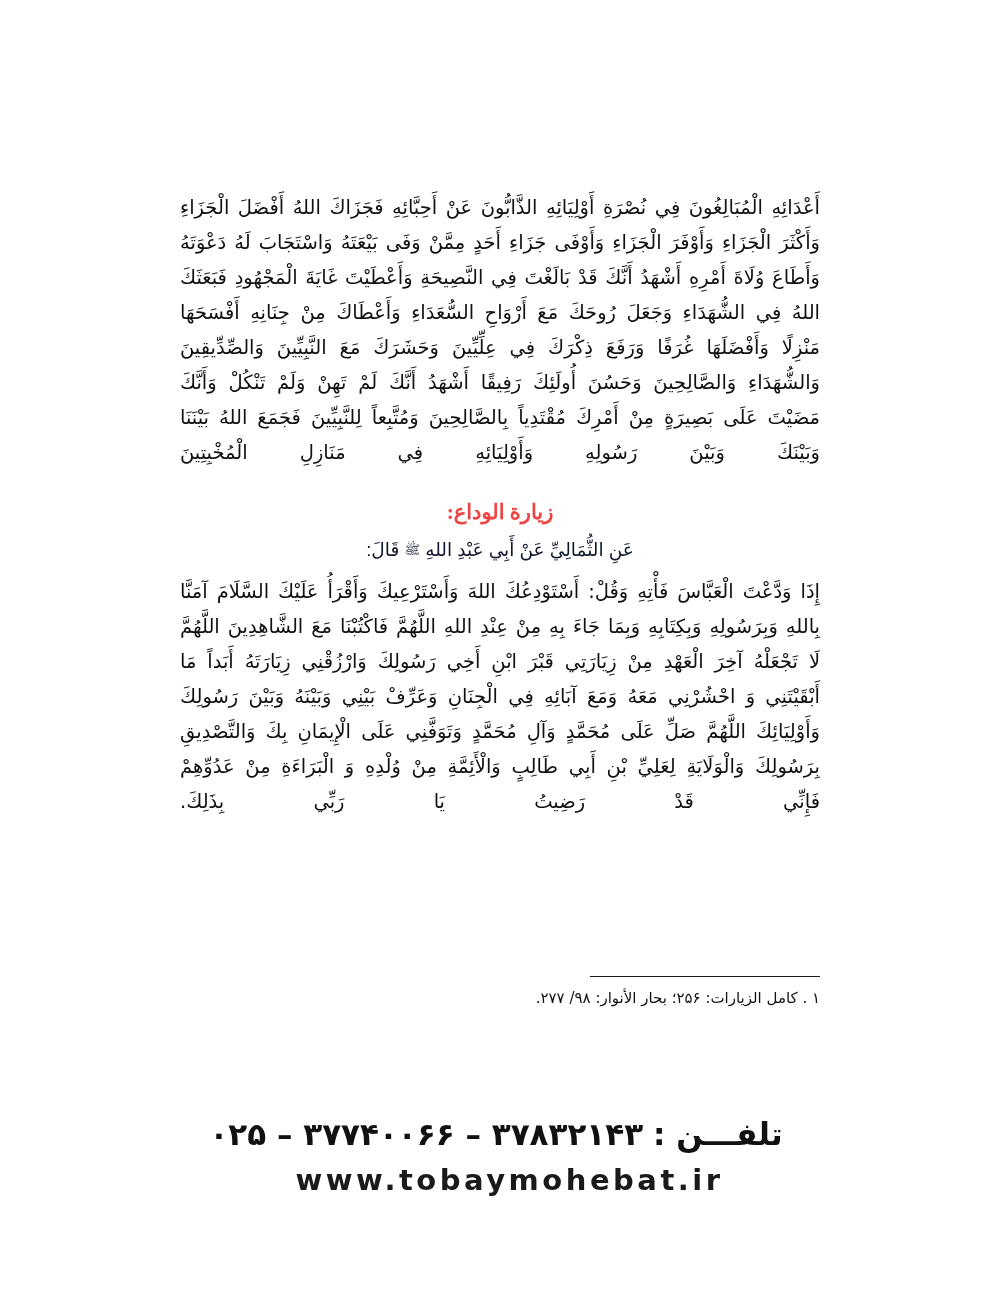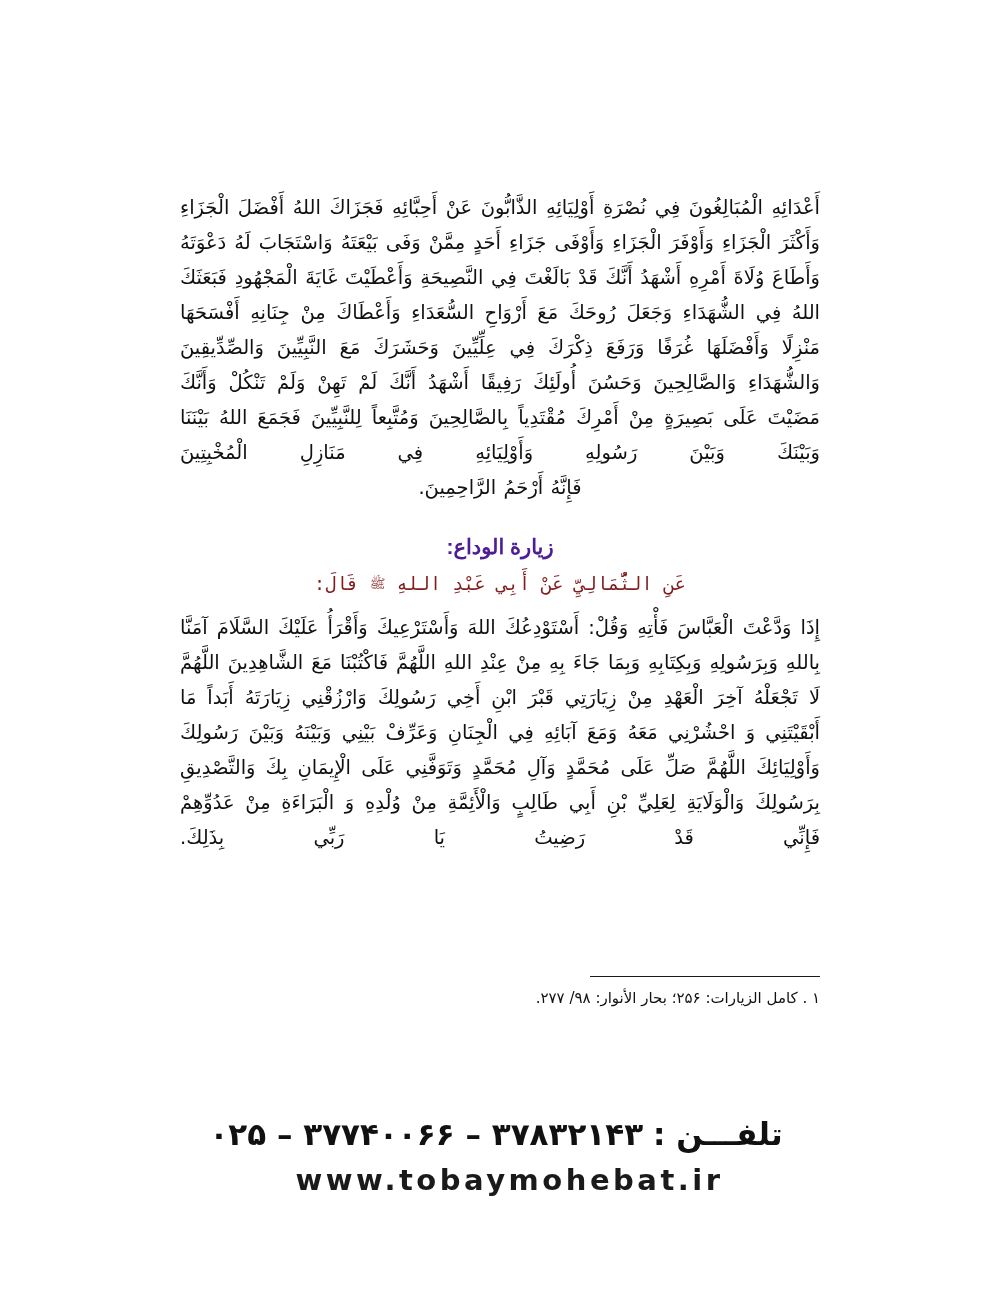--- a/index.html
+++ b/index.html
@@ -46,36 +46,36 @@
     text-align-last: center;
   }
 
   .para-1 { margin-bottom: 0; }
 
   
   .section-heading {
     margin: 26px 0 4px 0;
     text-align: center;
     direction: rtl;
-    font-family: Liberation Sans, sans-serif;
+    font-family: Liberation Serif, serif;
     font-size: 21px;
     font-weight: bold;
     line-height: 32px;
-    color: #4c1d95;
+    color: #ef4444;
   }
 
   
   .narrator-line {
     margin: 6px 0 8px 0;
     text-align: center;
     direction: rtl;
-    font-family: Liberation Mono, monospace;
+    font-family: Liberation Sans, sans-serif;
     font-size: 18.5px;
     line-height: 32px;
-    color: #7f1d1d;
+    color: #0f172a;
   }
   .honorific {
     font-size: 13px;
     vertical-align: 2px;
     letter-spacing: -1px;
   }
 
   .para-2 {
     margin-top: 6px;
   }
@@ -146,21 +146,20 @@
 </style>
 </head>
 <body>
 
 <div class="page">
 
   <div class="content">
 
     <p class="arabic-body para-1">أَعْدَائِهِ الْمُبَالِغُونَ فِي نُصْرَةِ أَوْلِيَائِهِ الذَّابُّونَ عَنْ أَحِبَّائِهِ فَجَزَاكَ اللهُ أَفْضَلَ الْجَزَاءِ وَأَكْثَرَ الْجَزَاءِ وَأَوْفَرَ الْجَزَاءِ وَأَوْفَى جَزَاءِ أَحَدٍ مِمَّنْ وَفَى بَيْعَتَهُ وَاسْتَجَابَ لَهُ دَعْوَتَهُ وَأَطَاعَ وُلَاةَ أَمْرِهِ أَشْهَدُ أَنَّكَ قَدْ بَالَغْتَ فِي النَّصِيحَةِ وَأَعْطَيْتَ غَايَةَ الْمَجْهُودِ فَبَعَثَكَ اللهُ فِي الشُّهَدَاءِ وَجَعَلَ رُوحَكَ مَعَ أَرْوَاحِ السُّعَدَاءِ وَأَعْطَاكَ مِنْ جِنَانِهِ أَفْسَحَهَا مَنْزِلًا وَأَفْضَلَهَا غُرَفًا وَرَفَعَ ذِكْرَكَ فِي عِلِّيِّينَ وَحَشَرَكَ مَعَ النَّبِيِّينَ وَالصِّدِّيقِينَ وَالشُّهَدَاءِ وَالصَّالِحِينَ وَحَسُنَ أُولَئِكَ رَفِيقًا أَشْهَدُ أَنَّكَ لَمْ تَهِنْ وَلَمْ تَنْكُلْ وَأَنَّكَ مَضَيْتَ عَلَى بَصِيرَةٍ مِنْ أَمْرِكَ مُقْتَدِياً بِالصَّالِحِينَ وَمُتَّبِعاً لِلنَّبِيِّينَ فَجَمَعَ اللهُ بَيْنَنَا وَبَيْنَكَ وَبَيْنَ رَسُولِهِ وَأَوْلِيَائِهِ فِي مَنَازِلِ الْمُخْبِتِينَ</p>
 
-    <p class="arabic-body last-center">فَإِنَّهُ أَرْحَمُ الرَّاحِمِينَ.</p>
 
     <h2 class="section-heading">زيارة الوداع:</h2>
 
     <p class="narrator-line">
       <span>عَنِ الثُّمَالِيِّ عَنْ أَبِي عَبْدِ اللهِ</span>
       <span class="honorific">ﷺ</span>
       <span>قَالَ:</span>
     </p>
 
     <p class="arabic-body para-2">إِذَا وَدَّعْتَ الْعَبَّاسَ فَأْتِهِ وَقُلْ: أَسْتَوْدِعُكَ اللهَ وَأَسْتَرْعِيكَ وَأَقْرَأُ عَلَيْكَ السَّلَامَ آمَنَّا بِاللهِ وَبِرَسُولِهِ وَبِكِتَابِهِ وَبِمَا جَاءَ بِهِ مِنْ عِنْدِ اللهِ اللَّهُمَّ فَاكْتُبْنَا مَعَ الشَّاهِدِينَ اللَّهُمَّ لَا تَجْعَلْهُ آخِرَ الْعَهْدِ مِنْ زِيَارَتِي قَبْرَ ابْنِ أَخِي رَسُولِكَ وَارْزُقْنِي زِيَارَتَهُ أَبَداً مَا أَبْقَيْتَنِي وَ احْشُرْنِي مَعَهُ وَمَعَ آبَائِهِ فِي الْجِنَانِ وَعَرِّفْ بَيْنِي وَبَيْنَهُ وَبَيْنَ رَسُولِكَ وَأَوْلِيَائِكَ اللَّهُمَّ صَلِّ عَلَى مُحَمَّدٍ وَآلِ مُحَمَّدٍ وَتَوَفَّنِي عَلَى الْإِيمَانِ بِكَ وَالتَّصْدِيقِ بِرَسُولِكَ وَالْوَلَايَةِ لِعَلِيِّ بْنِ أَبِي طَالِبٍ وَالْأَئِمَّةِ مِنْ وُلْدِهِ وَ الْبَرَاءَةِ مِنْ عَدُوِّهِمْ فَإِنِّي قَدْ رَضِيتُ يَا رَبِّي بِذَلِكَ.</p>

